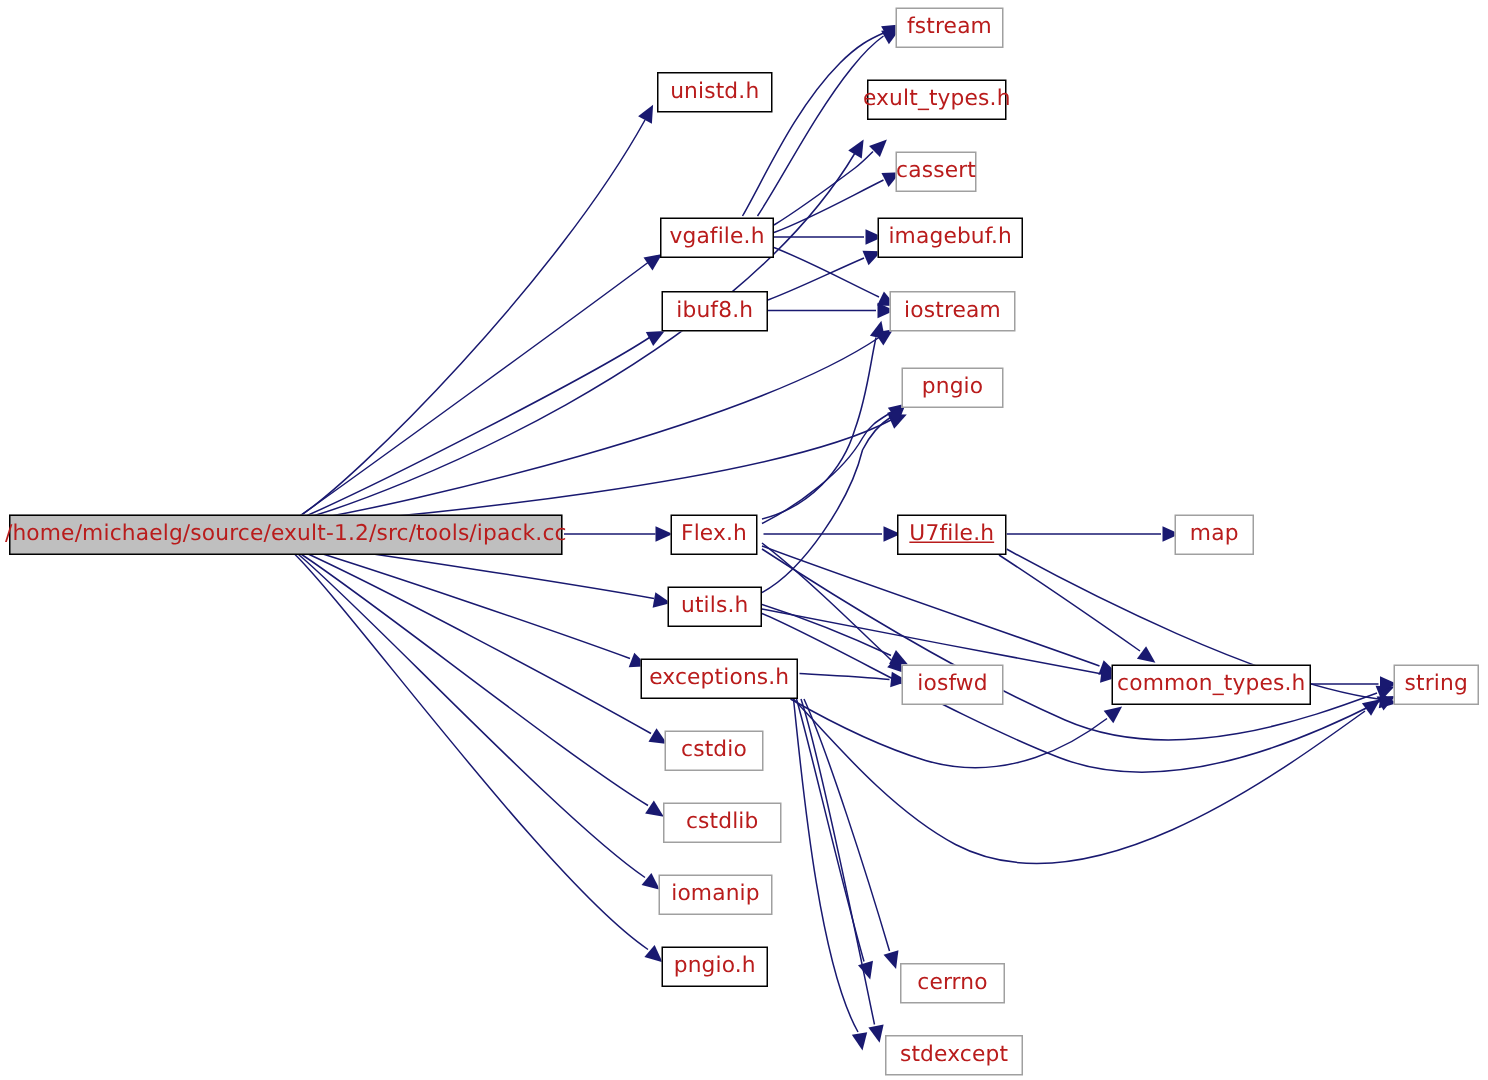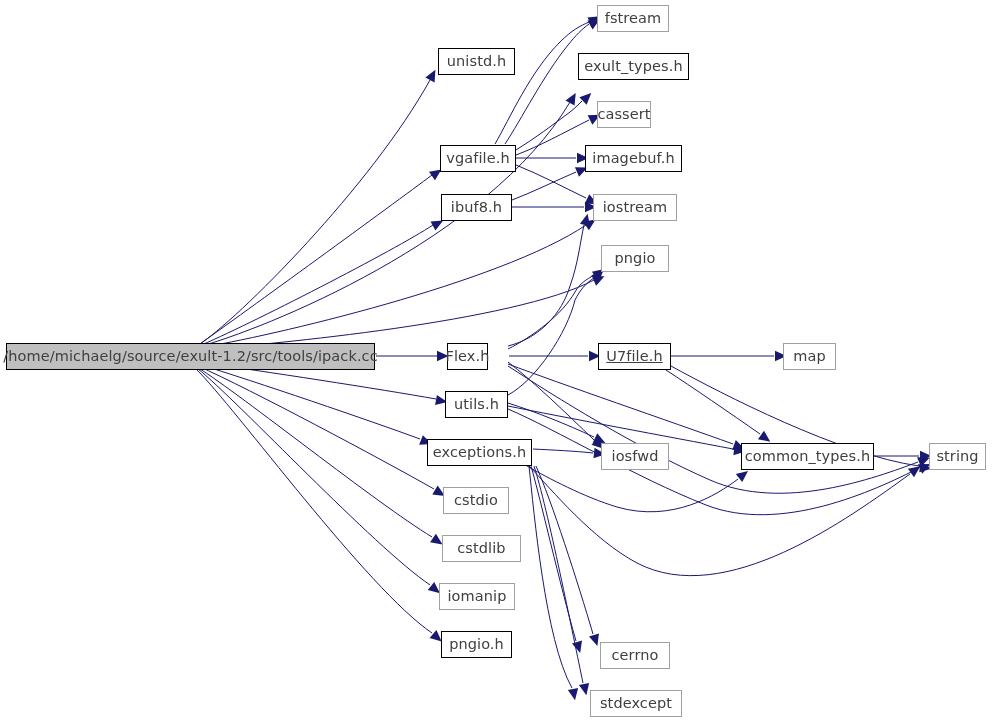--- a/index.html
+++ b/index.html
@@ -23,21 +23,21 @@
     height: 720px;
   }
   .node-box {
     position: absolute;
     box-sizing: border-box;
     display: flex;
     align-items: center;
     justify-content: center;
     font-size: 14.5px;
     line-height: 1;
-    color: #404040;
+    color: #b91c1c;
     white-space: nowrap;
     background: #ffffff;
     letter-spacing: 0.1px;
   }
   .node-sys {
     border: 1px solid #a0a0a0;
   }
   .node-hdr {
     border: 1px solid #000000;
   }
@@ -148,42 +148,42 @@
   <div id="node-layer">
       <div class="node-box node-root" style="left: 6px; top: 343px; width: 369px; height: 27px;">
         <span>/home/michaelg/source/exult-1.2/src/tools/ipack.cc</span>
       </div>
       <div class="node-box node-hdr" style="left: 438px; top: 48px; width: 77px; height: 27px;">
         <span>unistd.h</span>
       </div>
       <div class="node-box node-sys" style="left: 597px; top: 5px; width: 72px; height: 27px;">
         <span>fstream</span>
       </div>
-      <div class="node-box node-hdr" style="left: 578px; top: 53px; width: 111px; height: 27px;">
+      <div class="node-box node-hdr" style="left: 578px; top: 53px; width: 93px; height: 27px;">
         <span>exult_types.h</span>
       </div>
       <div class="node-box node-sys" style="left: 597px; top: 101px; width: 54px; height: 27px; align-items: center;">
         <span>cassert</span>
       </div>
       <div class="node-box node-hdr" style="left: 440px; top: 145px; width: 76px; height: 27px;">
         <span>vgafile.h</span>
       </div>
       <div class="node-box node-hdr" style="left: 585px; top: 145px; width: 97px; height: 27px;">
         <span>imagebuf.h</span>
       </div>
       <div class="node-box node-hdr" style="left: 441px; top: 194px; width: 71px; height: 27px;">
         <span>ibuf8.h</span>
       </div>
       <div class="node-box node-sys" style="left: 593px; top: 194px; width: 84px; height: 27px;">
         <span>iostream</span>
       </div>
       <div class="node-box node-sys" style="left: 601px; top: 245px; width: 68px; height: 27px;">
         <span>pngio</span>
       </div>
-      <div class="node-box node-hdr" style="left: 447px; top: 343px; width: 41px; height: 27px;">
+      <div class="node-box node-hdr" style="left: 447px; top: 343px; width: 58px; height: 27px;">
         <span>Flex.h</span>
       </div>
       <div class="node-box node-hdr" style="left: 598px; top: 343px; width: 73px; height: 27px; text-decoration: underline;">
         <span>U7file.h</span>
       </div>
       <div class="node-box node-sys" style="left: 783px; top: 343px; width: 53px; height: 27px;">
         <span>map</span>
       </div>
       <div class="node-box node-hdr" style="left: 445px; top: 391px; width: 63px; height: 27px;">
         <span>utils.h</span>

